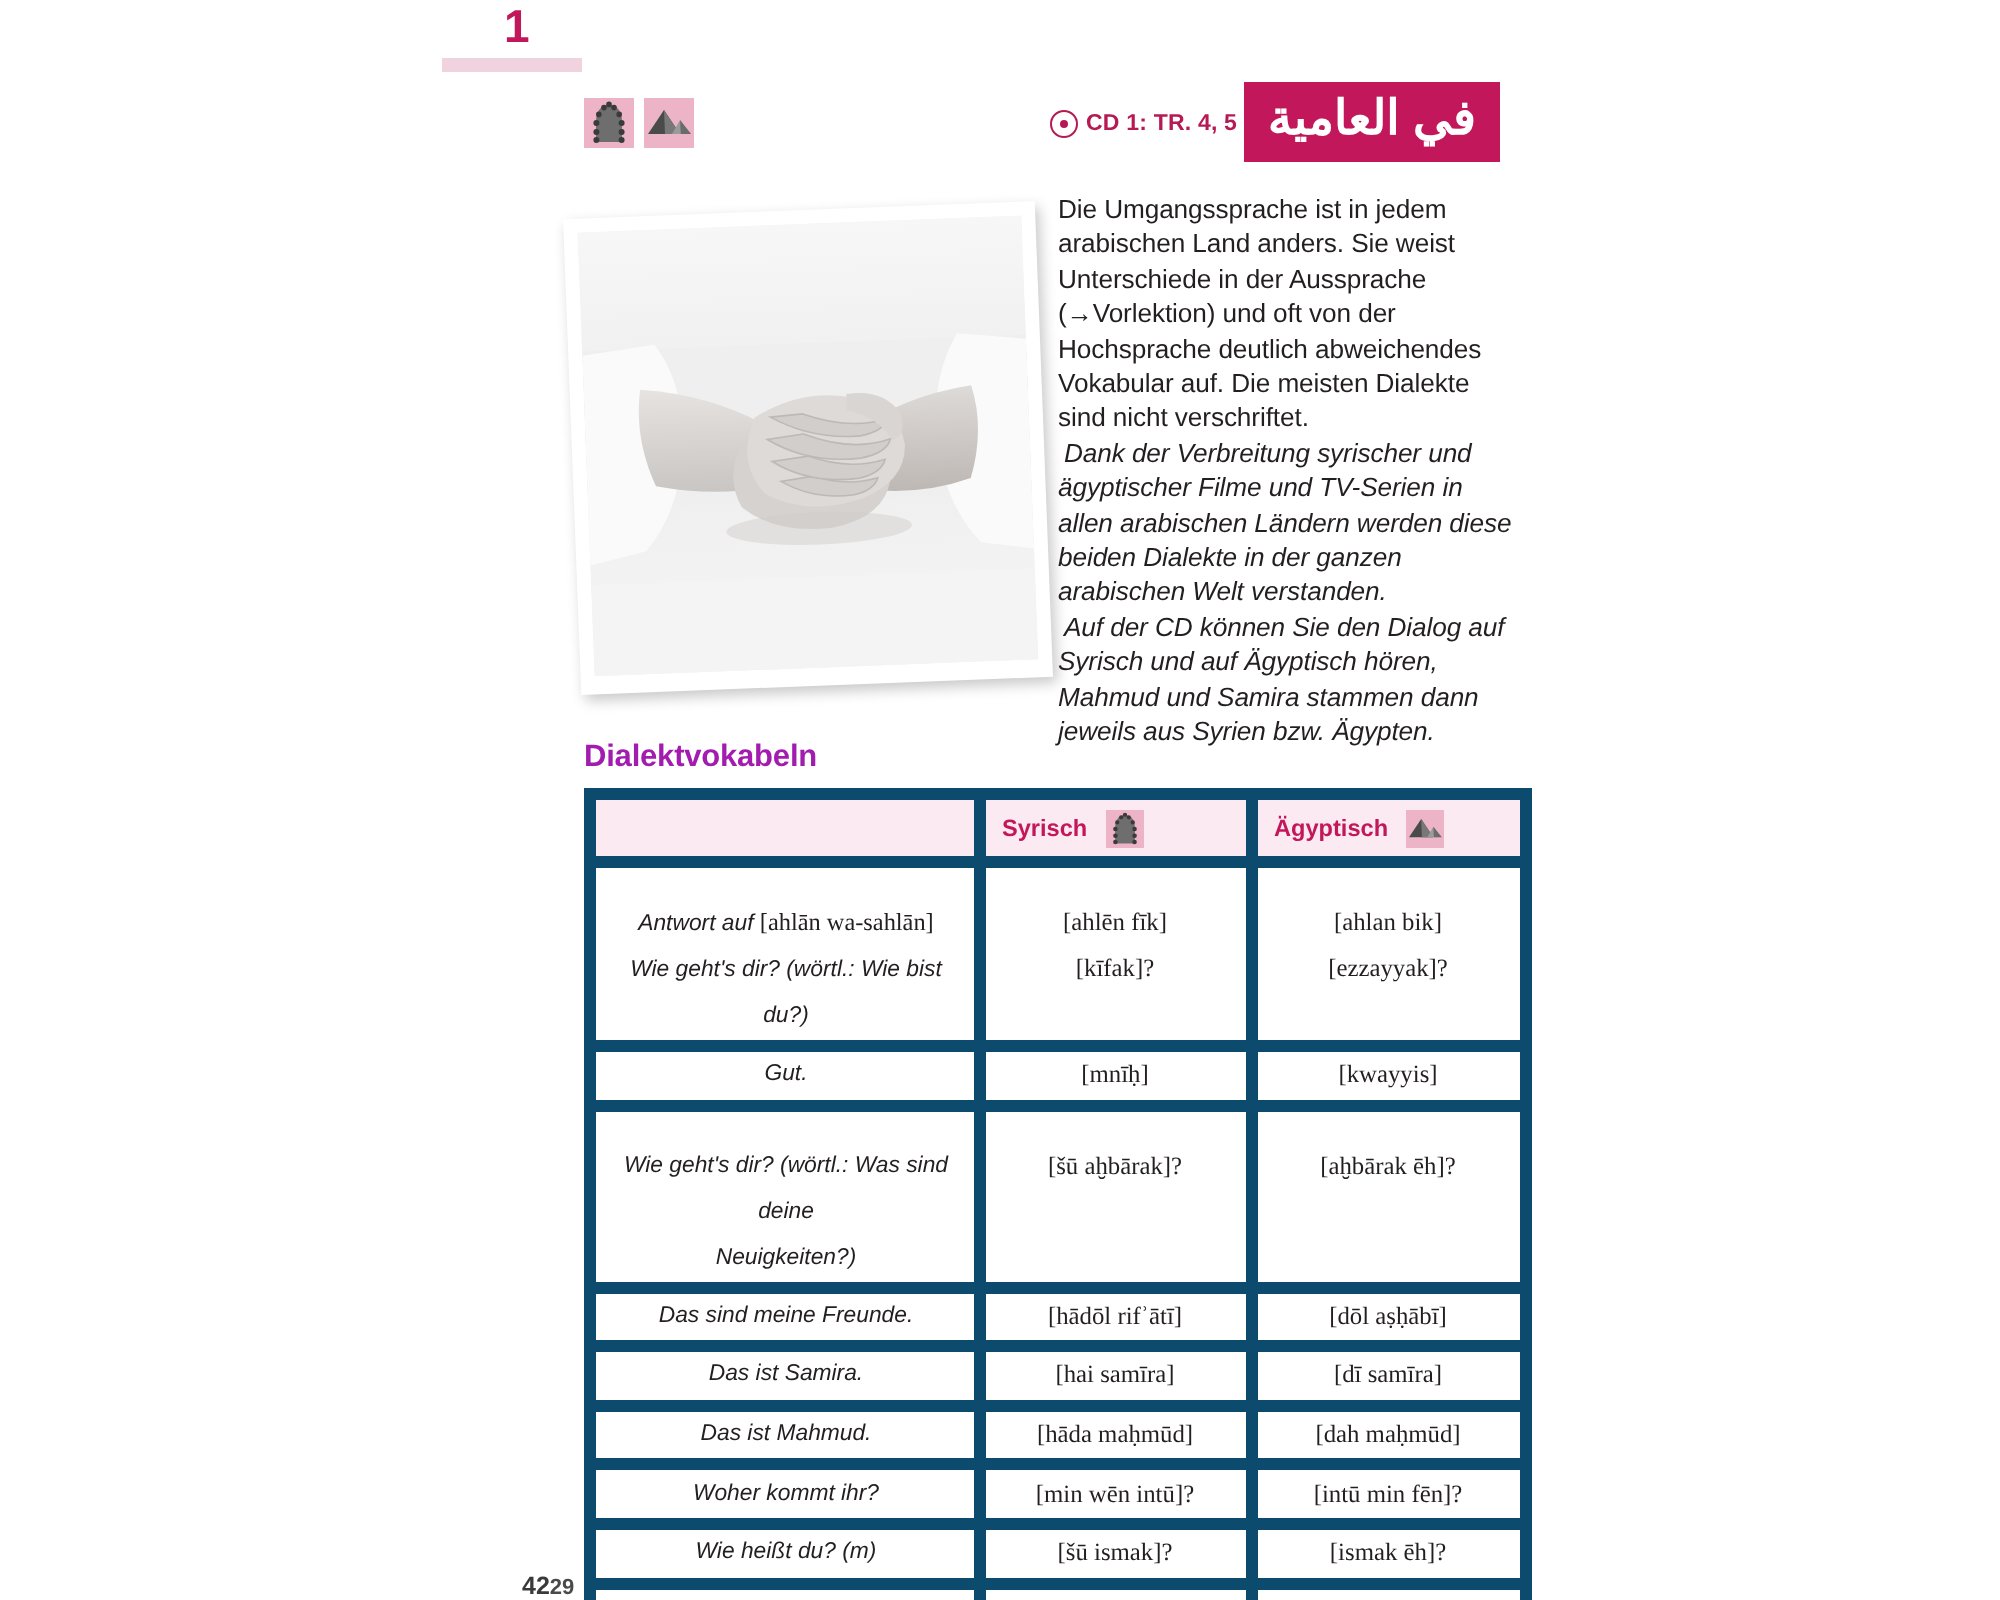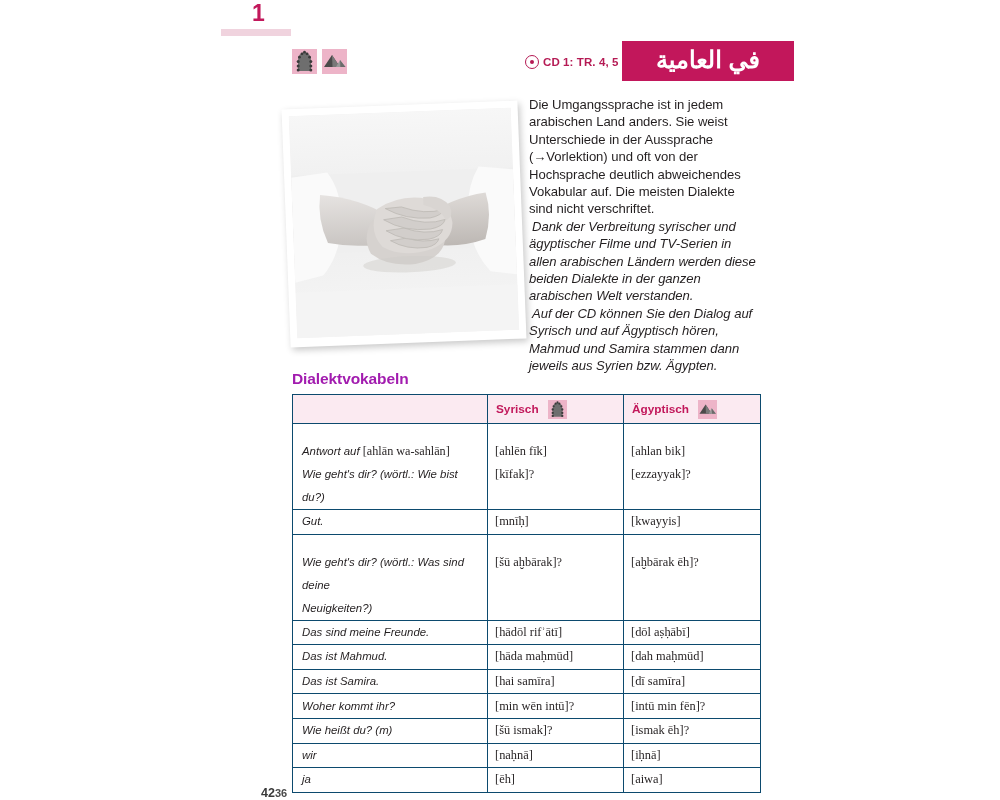--- a/index.html
+++ b/index.html
@@ -86,21 +86,21 @@
     margin: -2px 0 0 -2px;
     border-radius: 50%;
     background: #b51a54;
   }
 
   
   .title-banner {
     position: absolute;
     left: 622px;
     top: 41px;
-    width: 172px;
+    width: 128px;
     height: 40px;
     background: #c2175b;
     display: flex;
     align-items: center;
     justify-content: center;
   }
   .title-banner span {
     color: #ffffff;
     font-size: 24px;
     font-weight: 700;
@@ -159,24 +159,24 @@
   
   .vocab-table {
     position: absolute;
     left: 292px;
     top: 394px;
     width: 468px;
     border-collapse: collapse;
     table-layout: fixed;
   }
   .vocab-table td, .vocab-table th {
-    border: 1px solid #0c4a6e;
+    border: 6px solid #0c4a6e;
     padding: 0 8px;
     vertical-align: middle;
-    text-align: left;
+    text-align: center;
     font-weight: normal;
   }
   .vocab-table col.c1 { width: 195px; }
   .vocab-table col.c2 { width: 136px; }
   .vocab-table col.c3 { width: 137px; }
 
   .vocab-table thead td {
     background: #fbeaf1;
     height: 28px;
     color: #c2185b;
@@ -407,30 +407,30 @@
       <td class="tr">
         <span class="l1">[aḫbārak ēh]?</span>
       </td>
     </tr>
     <tr>
       <td class="de">Das sind meine Freunde.</td>
       <td class="tr">[hādōl rifʾātī]</td>
       <td class="tr">[dōl aṣḥābī]</td>
     </tr>
     <tr>
+      <td class="de">Das ist Samira.</td>
+      <td class="tr">[hai samīra]</td>
+      <td class="tr">[dī samīra]</td>
+    </tr>
+    <tr>
       <td class="de">Das ist Mahmud.</td>
       <td class="tr">[hāda maḥmūd]</td>
       <td class="tr">[dah maḥmūd]</td>
     </tr>
     <tr>
-      <td class="de">Das ist Samira.</td>
-      <td class="tr">[hai samīra]</td>
-      <td class="tr">[dī samīra]</td>
-    </tr>
-    <tr>
       <td class="de">Woher kommt ihr?</td>
       <td class="tr">[min wēn intū]?</td>
       <td class="tr">[intū min fēn]?</td>
     </tr>
     <tr>
       <td class="de">Wie heißt du? (m)</td>
       <td class="tr">[šū ismak]?</td>
       <td class="tr">[ismak ēh]?</td>
     </tr>
     <tr>
@@ -441,14 +441,14 @@
     <tr>
       <td class="de">ja</td>
       <td class="tr">[ēh]</td>
       <td class="tr">[aiwa]</td>
     </tr>
   </tbody>
 </table>
 
 <div class="footer">
   <span>42</span>
-  <span class="ar">36</span>
+  <span class="ar">29</span>
 </div>
 
 </body></html>

